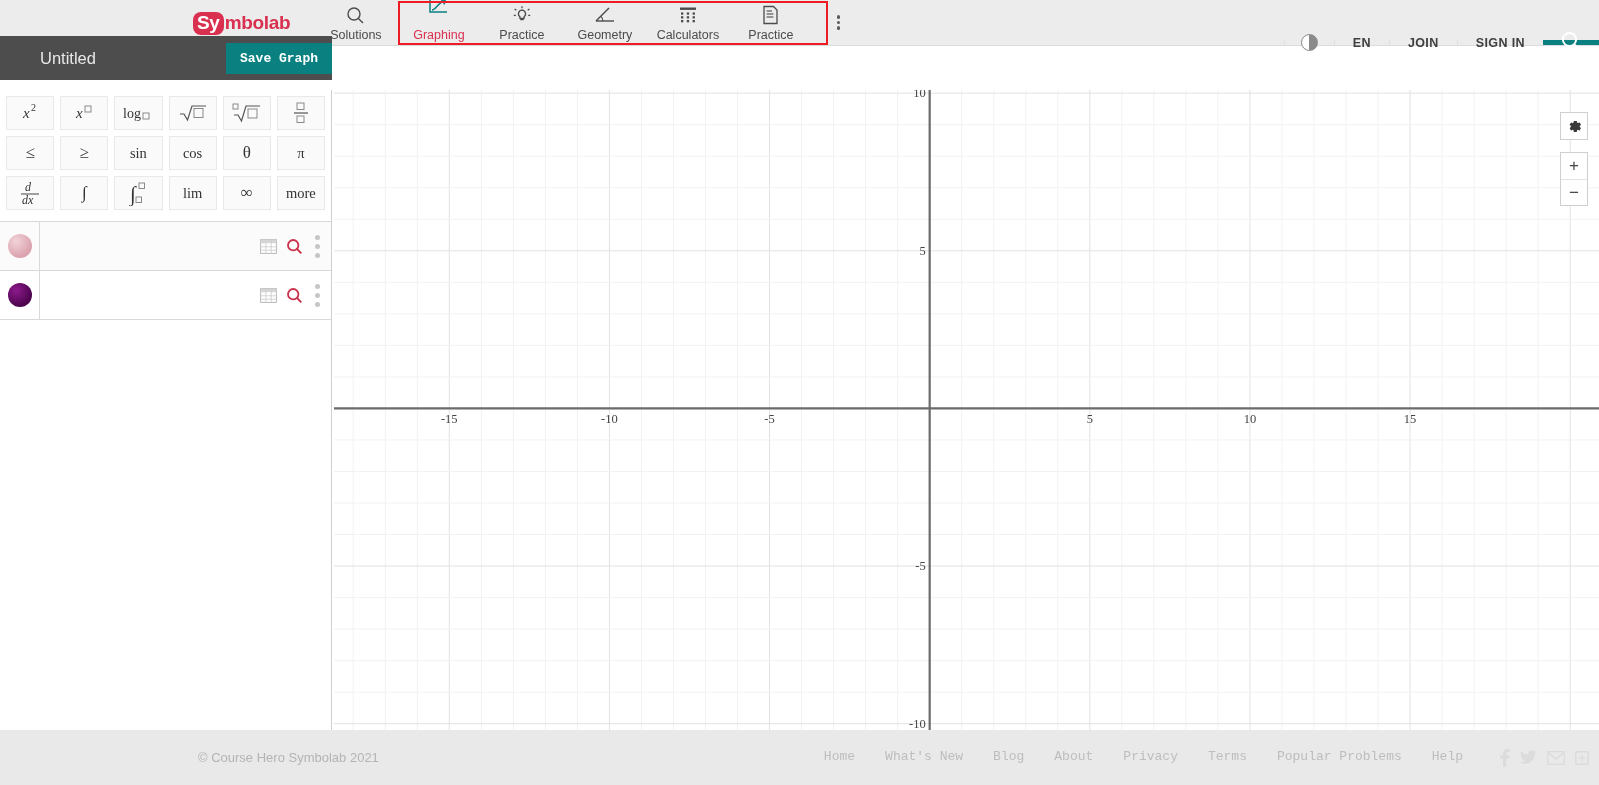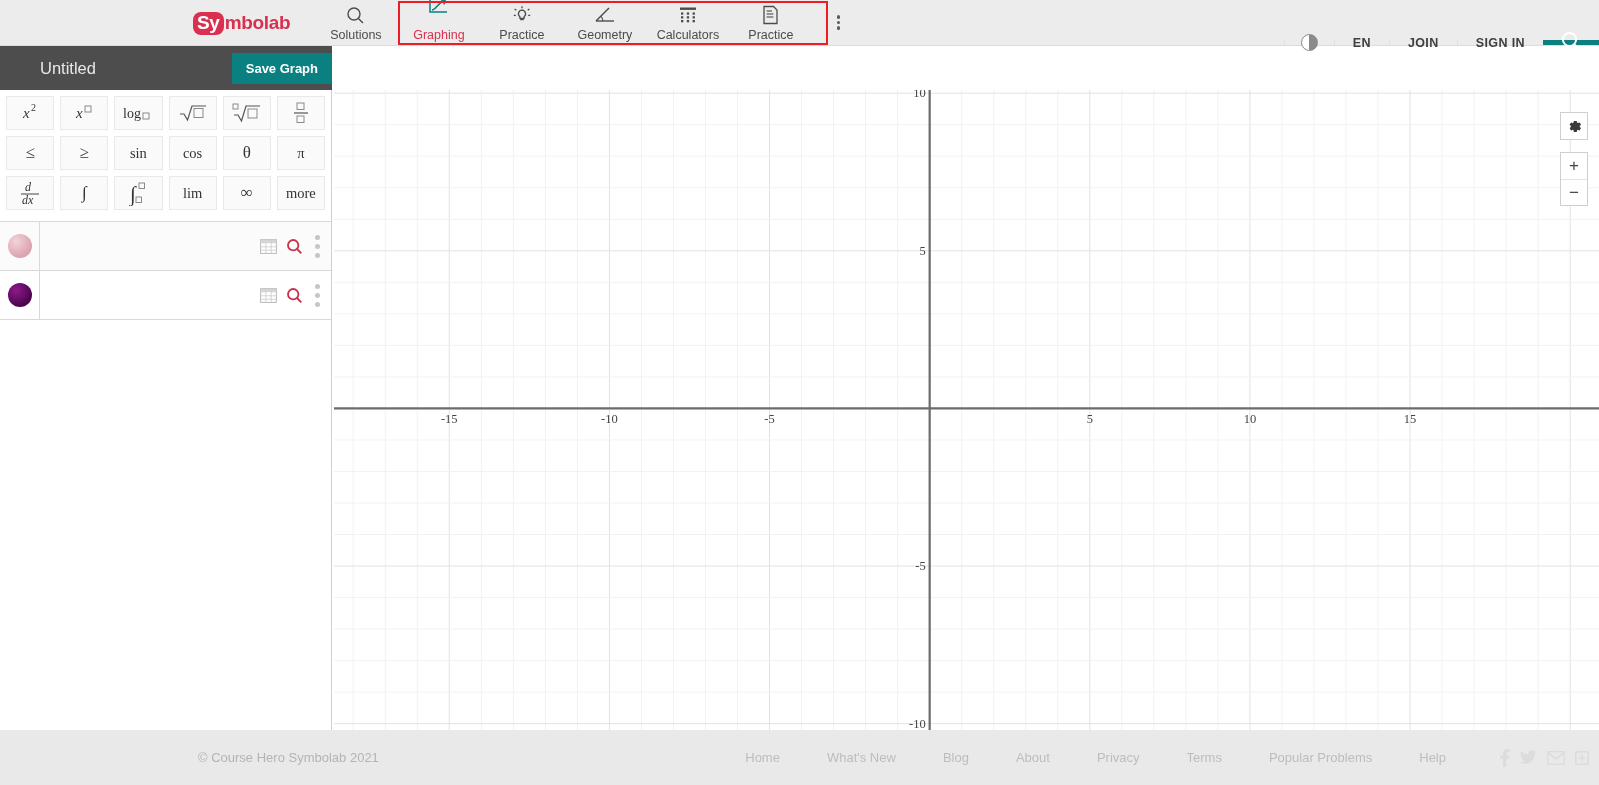--- a/index.html
+++ b/index.html
@@ -57,29 +57,29 @@
     width: 17px; height: 17px; border-radius: 50%; border: 1.6px solid #8a8a8a;
     background: linear-gradient(to right, #ffffff 0 50%, #8a8a8a 50% 100%);
   }
   .hdr-search {
     width: 56px; background: #0a8080; display: flex; align-items: center;
     justify-content: center; cursor: pointer; border-left: none;
   }
 
   
   .titlebar {
-    position: absolute; top: 46px; left: 0; width: 332px; height: 44px;
+    position: absolute; top: 36px; left: 0; width: 332px; height: 44px;
     background: #4d4d4d; display: flex; align-items: center;
   }
   .titlebar-kebab { width: 28px; display:flex; flex-direction:column; align-items:center; cursor:pointer; }
   .titlebar-kebab i { width: 6px; height: 6px; border-radius:50%; background:#e4e4e4; margin: 2px 0; }
   .graph-title { color: #e8e8e8; font-size: 16.5px; margin-left: 12px; flex: 1; }
   .save-btn {
     background: #0a8080; color: #fff; font-size: 13px; font-weight: bold;
-    padding: 8px 14px; border: none; cursor: pointer; margin-right: 0px;
+    padding: 8px 14px; border: none; cursor: pointer; margin-right: 0px; font-family: Liberation Mono, monospace;
   }
 
   
   .sidebar {
     position: absolute; top: 90px; left: 0; width: 332px; height: 640px;
     background: #fff; border-right: 1px solid #cfcfcf;
   }
   .keypad { display: grid; grid-template-columns: repeat(6, 1fr); gap: 6px; padding: 6px 6px 4px 6px; }
   .key {
     height: 34px; background: #fafafa; border: 1px solid #e9e9e9;
@@ -126,21 +126,21 @@
     font-size: 17px; color: #444; cursor: pointer;
   }
   .zoom-btn.minus { border-top: 1px solid #e2e2e2; }
 
   
   .footer {
     position: absolute; bottom: 0; left: 0; width: 1599px; height: 55px;
     background: #e9e9e9; display: flex; align-items: center;
   }
   .copyright { color: #b4b4b4; font-size: 13px; margin-left: 198px; }
-  .footer-links { display: flex; align-items: center; margin-left: auto; margin-right: 10px; gap: 47px; }
+  .footer-links { display: flex; margin-left: auto; margin-right: 10px; gap: 30px; font-family: Liberation Mono, monospace; }
   .footer-links a { color: #bdbdbd; font-size: 13px; text-decoration: none; cursor: pointer; }
   .social { display: flex; align-items: center; gap: 10px; margin-left: 6px; }
   .social span { cursor: pointer; display:flex; }
 </style>
 </head>
 <body>
 
 <div class="app">
 
   <div class="header">

